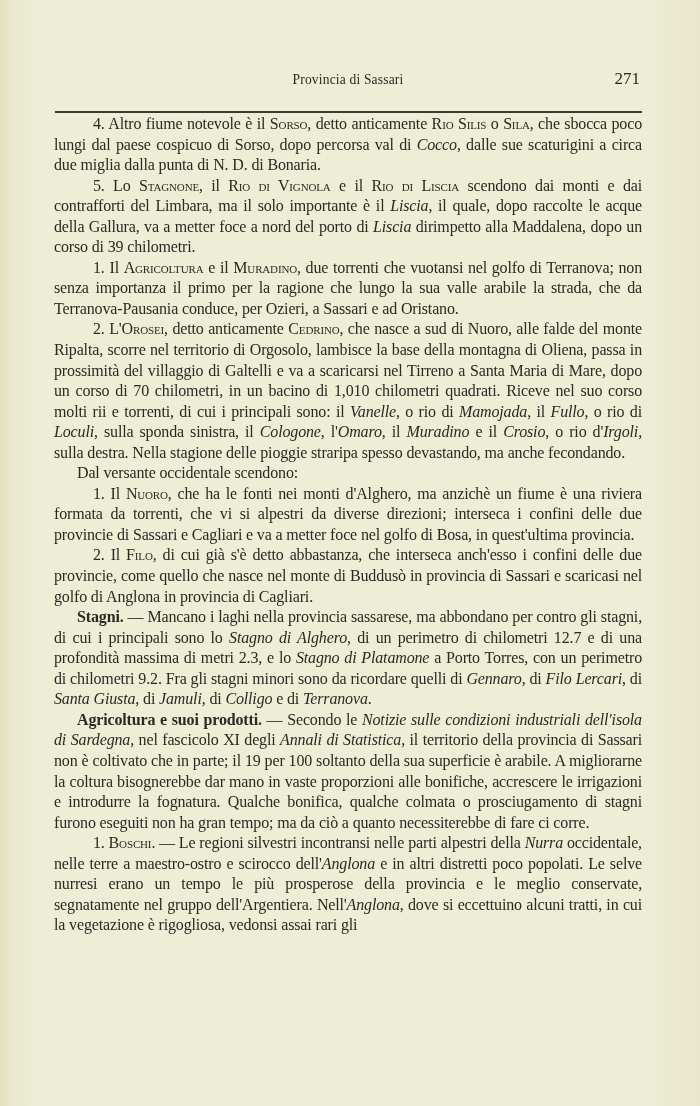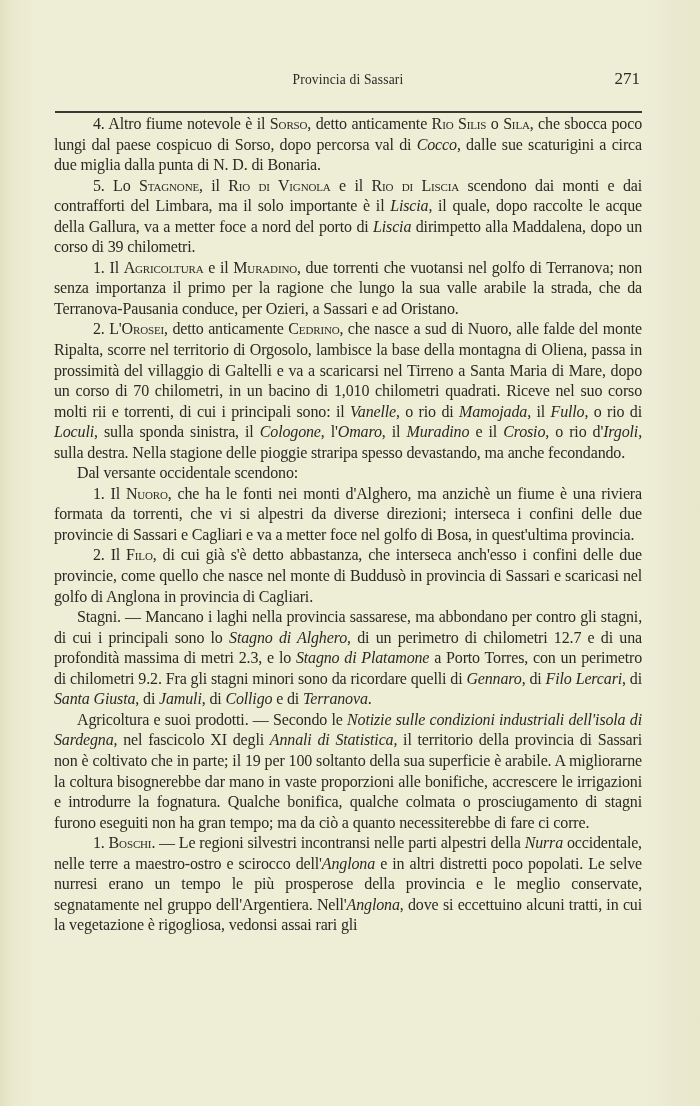--- a/index.html
+++ b/index.html
@@ -21,21 +21,21 @@
   .body {
     position:absolute; top:114px; left:0; width:588px;
     font-size:16px; line-height:20.55px;
     text-align:justify;
     letter-spacing:-0.15px;
   }
   .body p { margin:0; text-indent:23px; }
   .body p.item { text-indent:39px; }
   .sc { font-variant: small-caps; }
   i { font-style:italic; }
-  b { font-weight:normal; }
+  b { font-weight:bold; }
 </style>
 </head>
 <body>
 
 <div class="page">
   <div class="header">
     <div class="title">Provincia di Sassari</div>
     <div class="pnum">271</div>
   </div>
   <div class="rule"></div>

